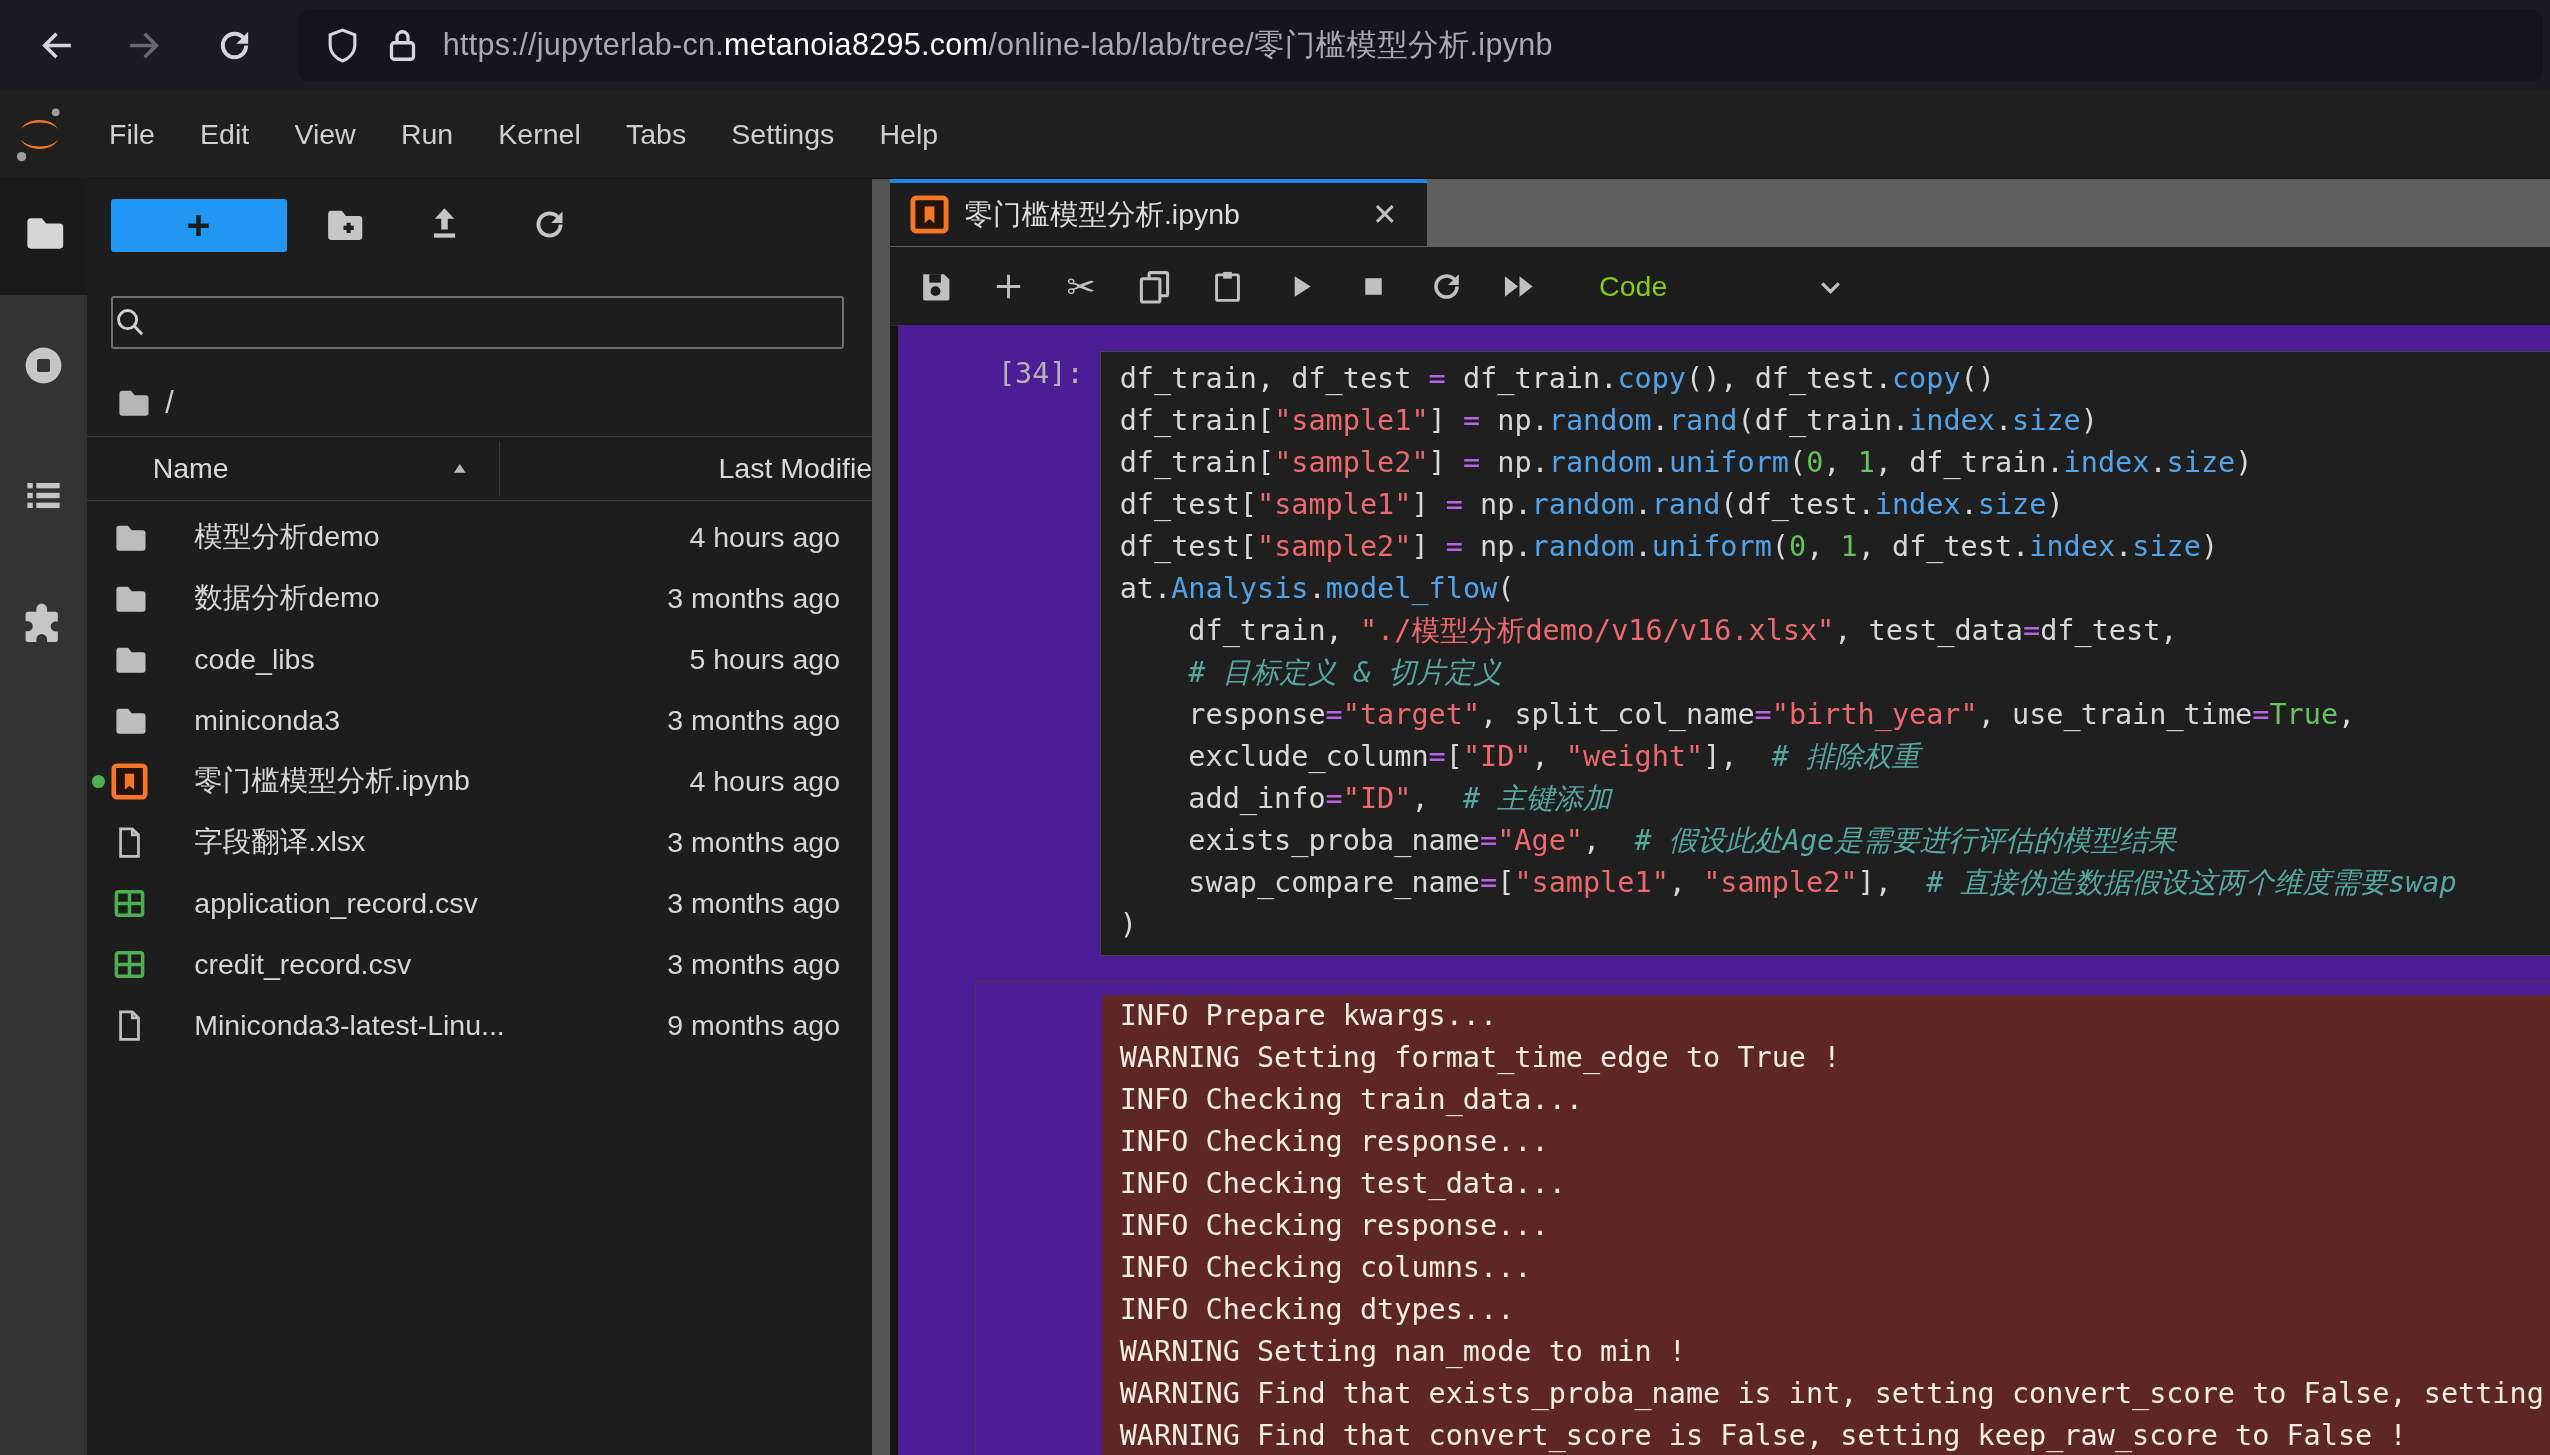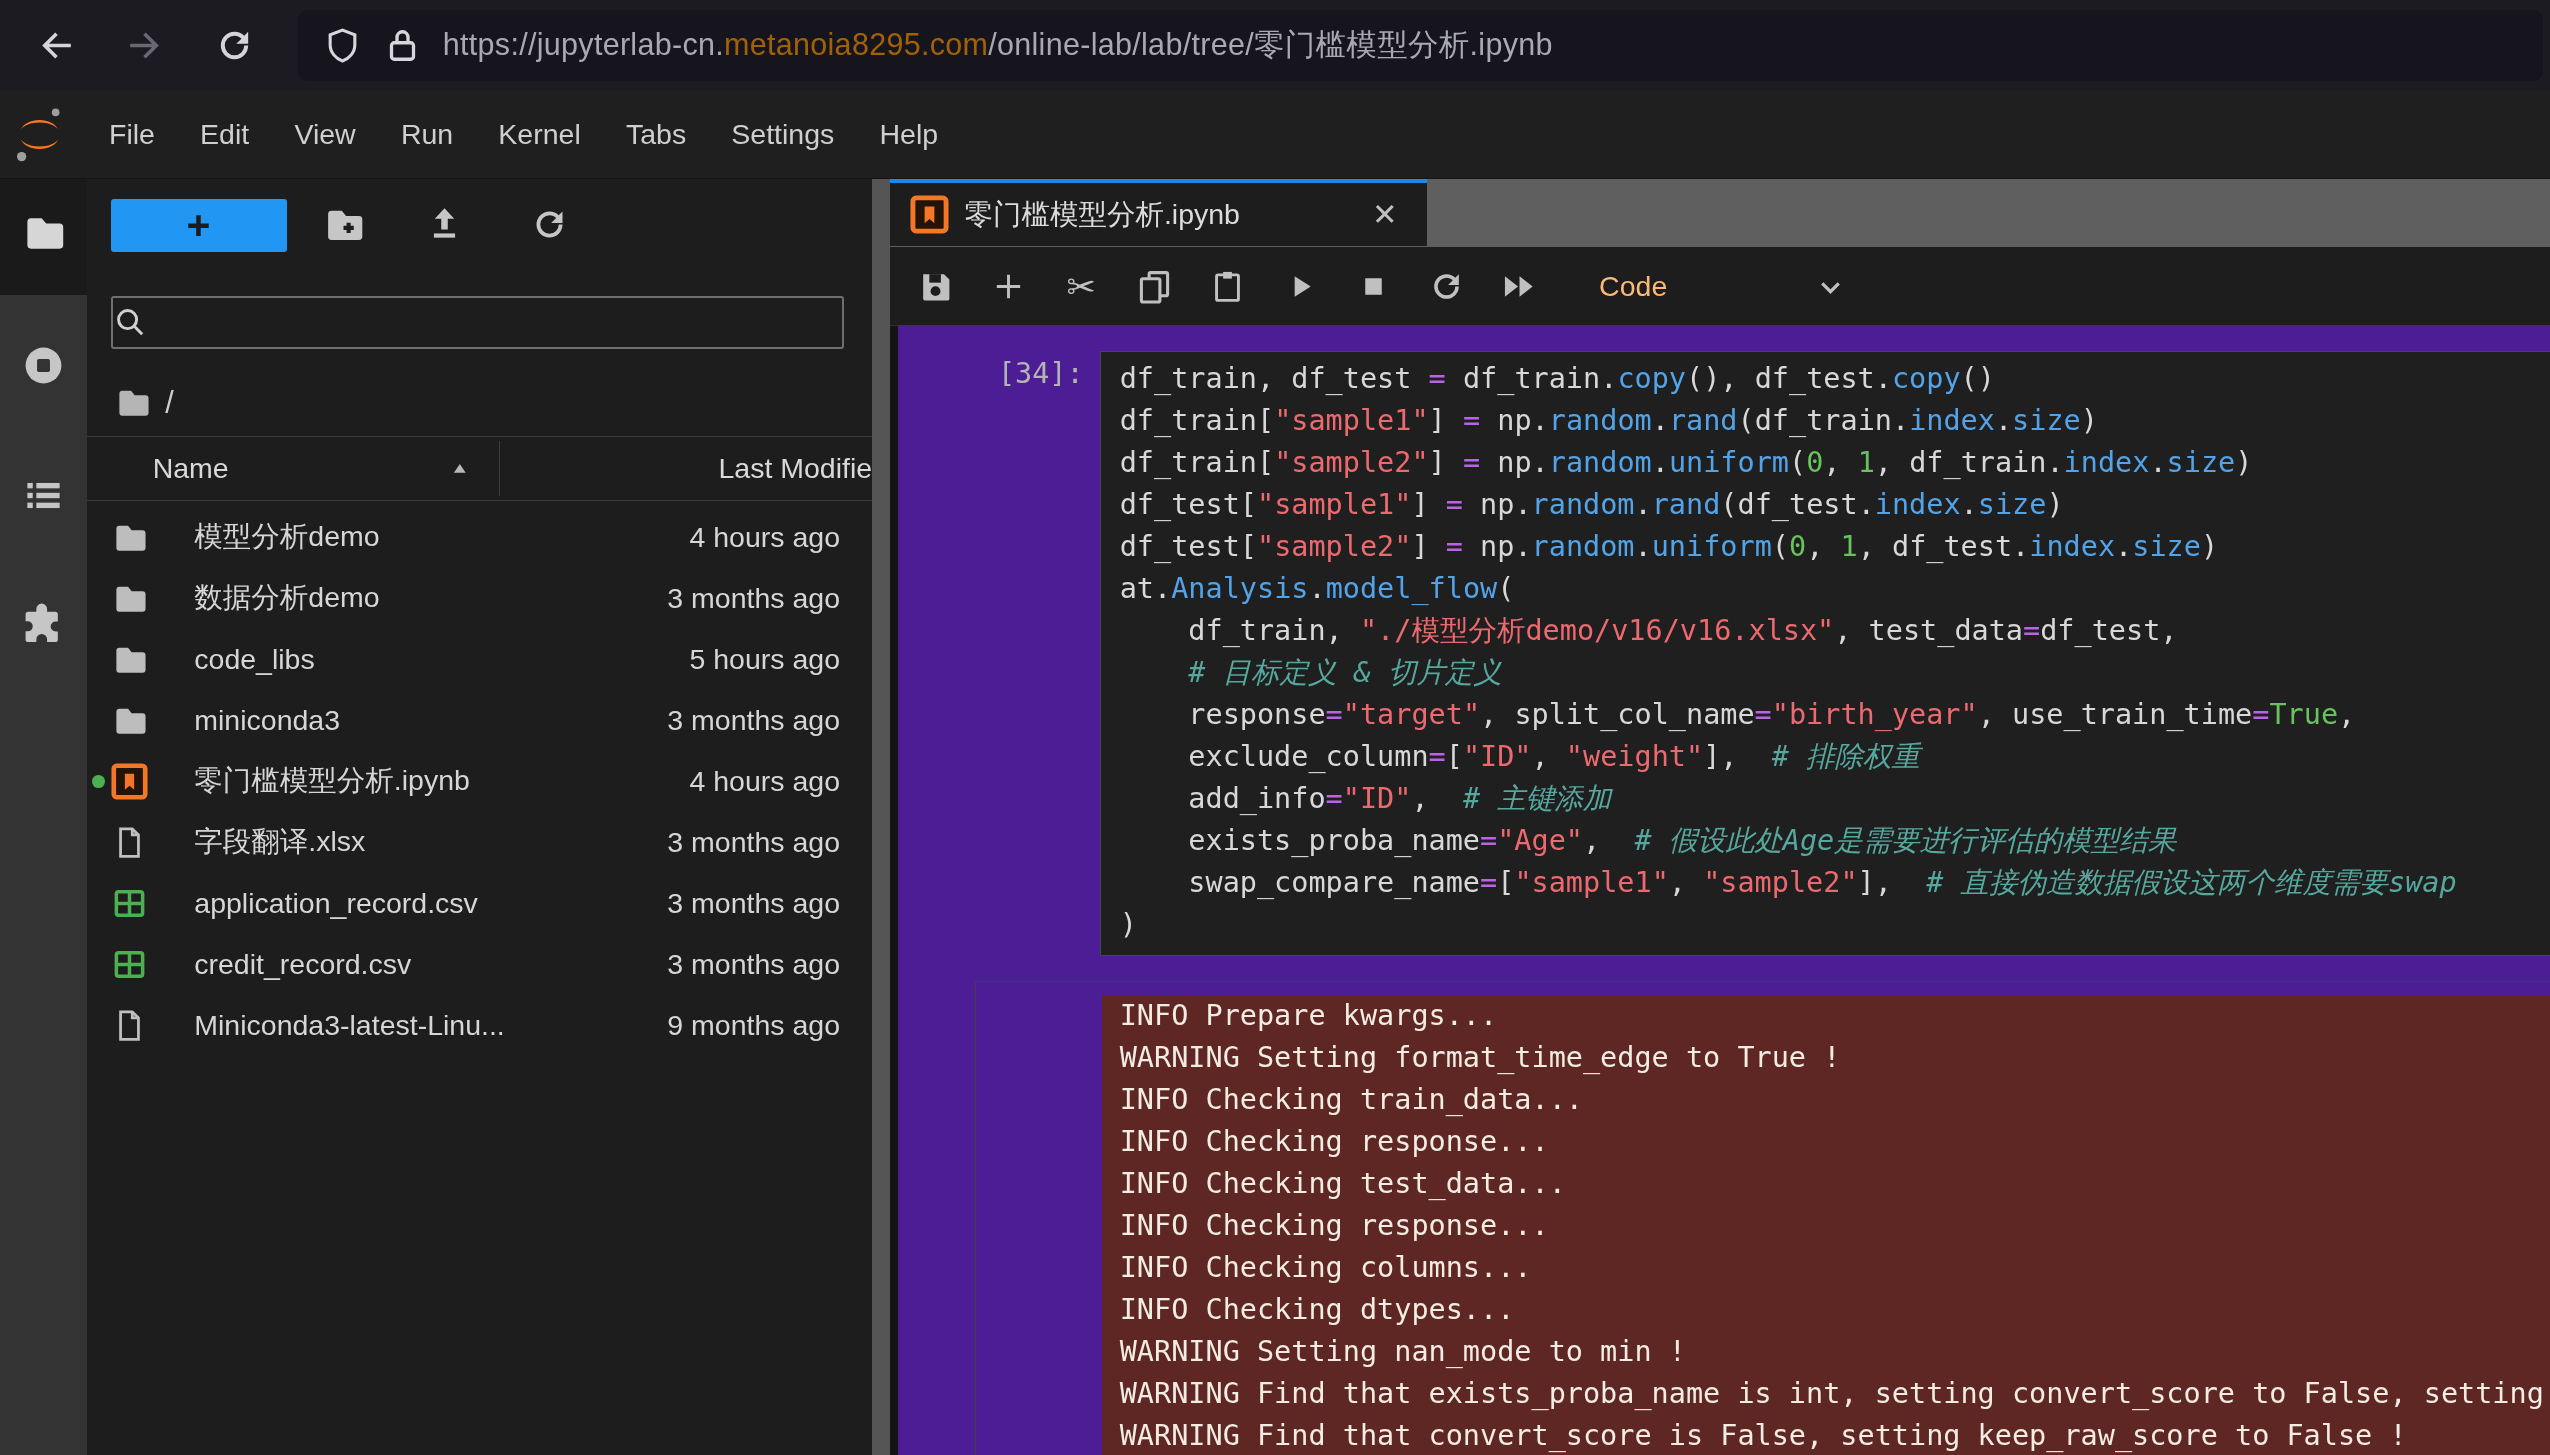--- a/index.html
+++ b/index.html
@@ -8,21 +8,21 @@
   svg{display:block;}
 
   
   .browser-bar{position:absolute;left:0;top:0;width:2550px;height:90px;background:#1c1b22;}
   .nav-btn{position:absolute;top:16.7px;width:57px;height:57px;display:flex;align-items:center;justify-content:center;border-radius:5.9px;}
   .nav-back{left:27.5px;} .nav-fwd{left:116px;} .nav-reload{left:206px;}
   .url-bar{position:absolute;left:298px;top:9.8px;width:2245px;height:71px;background:#16151d;border-radius:9.8px;
            display:flex;align-items:center;overflow:hidden;}
   .url-bar .chip{margin-left:25.6px;flex:0 0 auto;}
   .url-text{margin-left:23.6px;font-size:30.5px;color:#a9a9b2;white-space:nowrap;letter-spacing:0.3px;}
-  .url-text .domain{color:#a16207;}
+  .url-text .domain{color:#ffffff;}
 
   
   .menu-bar{position:absolute;left:0;top:90px;width:2550px;height:88px;background:#1f1f1f;display:flex;align-items:center;}
   .logo{margin-left:13.8px;flex:0 0 auto;}
   .menus{display:flex;margin-left:21.6px;}
   .menu-item{padding:0 22.6px;font-size:28.5px;color:#cfcfcf;line-height:88px;cursor:default;}
 
   
   .sidebar{position:absolute;left:0;top:179px;width:87px;height:1276px;background:#333333;}
   .sidebar .active-seg{position:absolute;left:0;top:0;width:87px;height:116px;background:#1a1a1a;}
@@ -63,21 +63,21 @@
   .tab-bar{position:absolute;left:0;top:0;width:1661px;height:68px;background:#5f5f5f;border-bottom:1px solid #151515;}
   .tab{position:absolute;left:0;top:0;width:537px;height:63px;background:#1d1d1d;border-top:4.9px solid #1e88e5;
        display:flex;align-items:center;}
   .tab .nbicon{margin-left:19.7px;flex:0 0 auto;}
   .tab-title{margin-left:15.7px;font-size:28.5px;color:#dcdcdc;white-space:nowrap;}
   .tab-close{margin-left:auto;margin-right:29.5px;font-size:30.5px;color:#c0c0c0;}
   .nb-toolbar{position:absolute;left:0;top:68px;width:1661px;height:79px;background:#1d1d1d;
               border-bottom:1px solid #2e2e2e;display:flex;align-items:center;padding-left:24.6px;box-sizing:border-box;}
   .tb-btn{width:41px;height:41px;margin-right:32px;display:flex;align-items:center;justify-content:center;flex:0 0 auto;}
   .tb-cut{font-size:35px;color:#c0c0c0;line-height:1;}
-  .mode-select{margin-left:27.5px;font-size:28.5px;color:#fdba74;}
+  .mode-select{margin-left:27.5px;font-size:28.5px;color:#84cc16;}
   .mode-chevron{position:absolute;left:924px;top:23.6px;}
 
   .nb-content{position:absolute;left:8px;top:146px;width:1661px;height:1130px;background:#4c1d95;overflow:hidden;}
   .cell-prompt{position:absolute;left:19.7px;top:32px;width:166px;text-align:right;
                font-family:"DejaVu Sans Mono",monospace;font-size:28.5px;color:#b4b4b4;}
   .editor{position:absolute;left:202px;top:25.6px;right:-2px;height:605px;background:#1f1f1f;
           border:1px solid #464646;box-sizing:border-box;overflow:hidden;}
   .code{padding:6.9px 0 0 18.7px;font-family:"DejaVu Sans Mono",monospace;font-size:28.5px;line-height:42px;white-space:pre;}
   .tok-v,.tok-p{color:#d8d8d8;}
   .tok-o{color:#bb63e8;}

